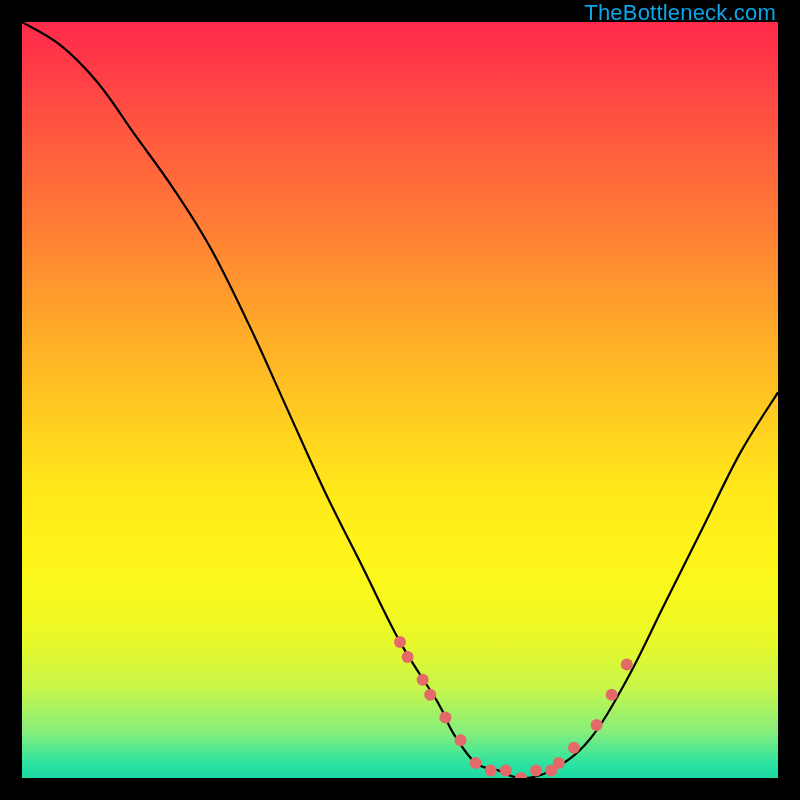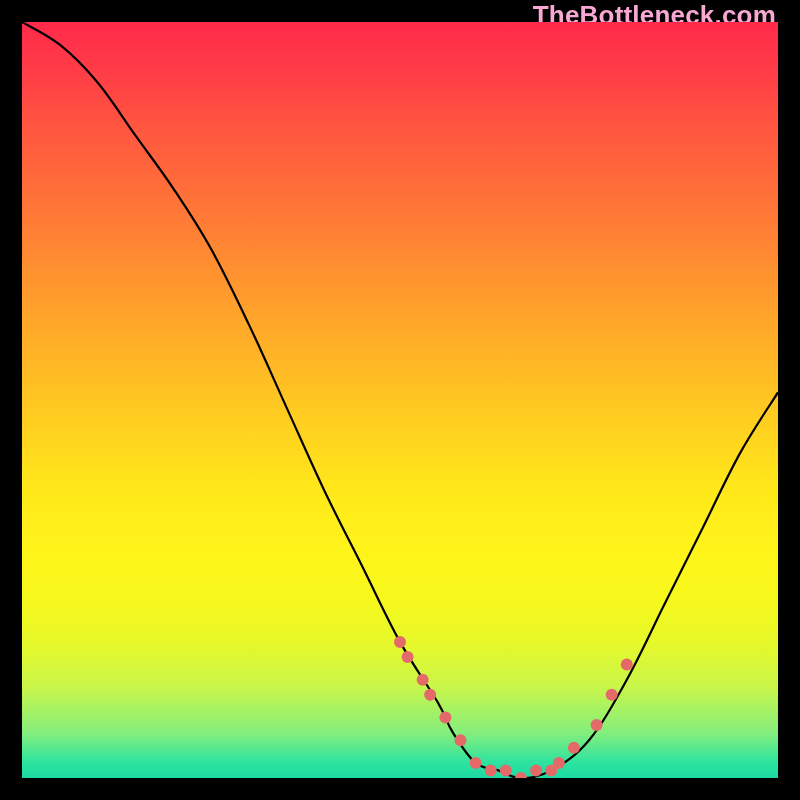--- a/index.html
+++ b/index.html
@@ -39,24 +39,24 @@
       #c8f64a 88%,
       #85ee7c 94%,
       #2de3a0 98%,
       #1cd9a3 100%
     );
   }
   .watermark {
     position: absolute;
     top: 0px;
     right: 24px;
-    color: #f9a8d4;
-    font-size: 26px;
+    color: #0ea5e9;
+    font-size: 22px;
     letter-spacing: 0.2px;
-    font-weight: 700;
+    font-weight: 400;
     user-select: none;
   }
   svg.curve {
     position: absolute;
     left: 0;
     top: 0;
     width: 756px;
     height: 756px;
   }
   .curve path.main {

